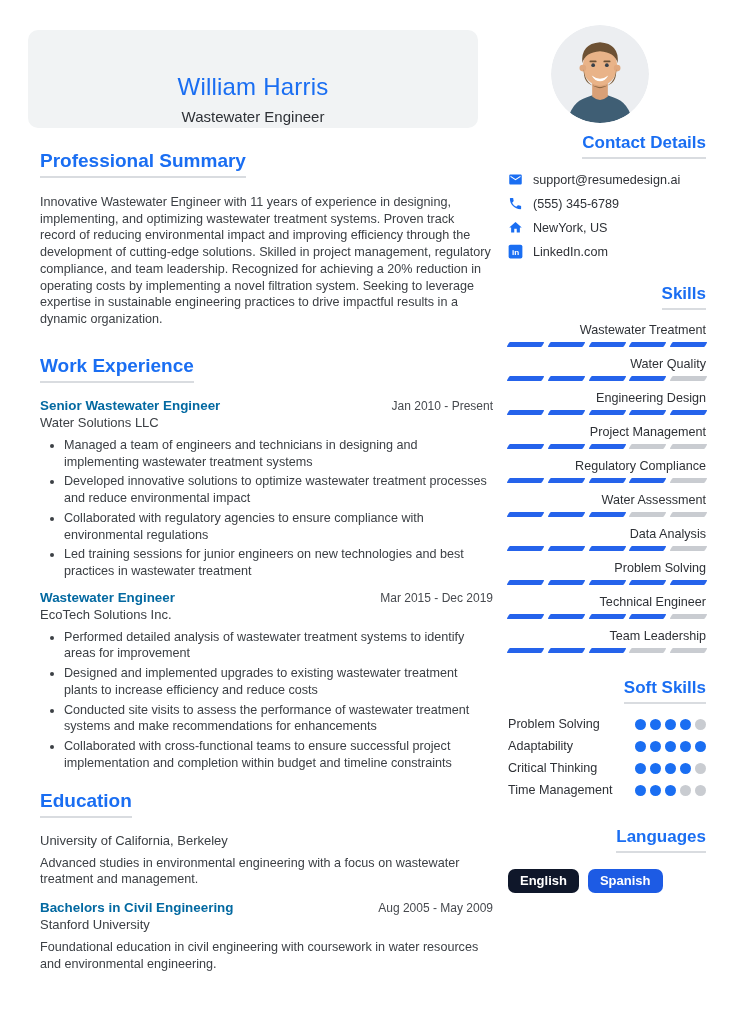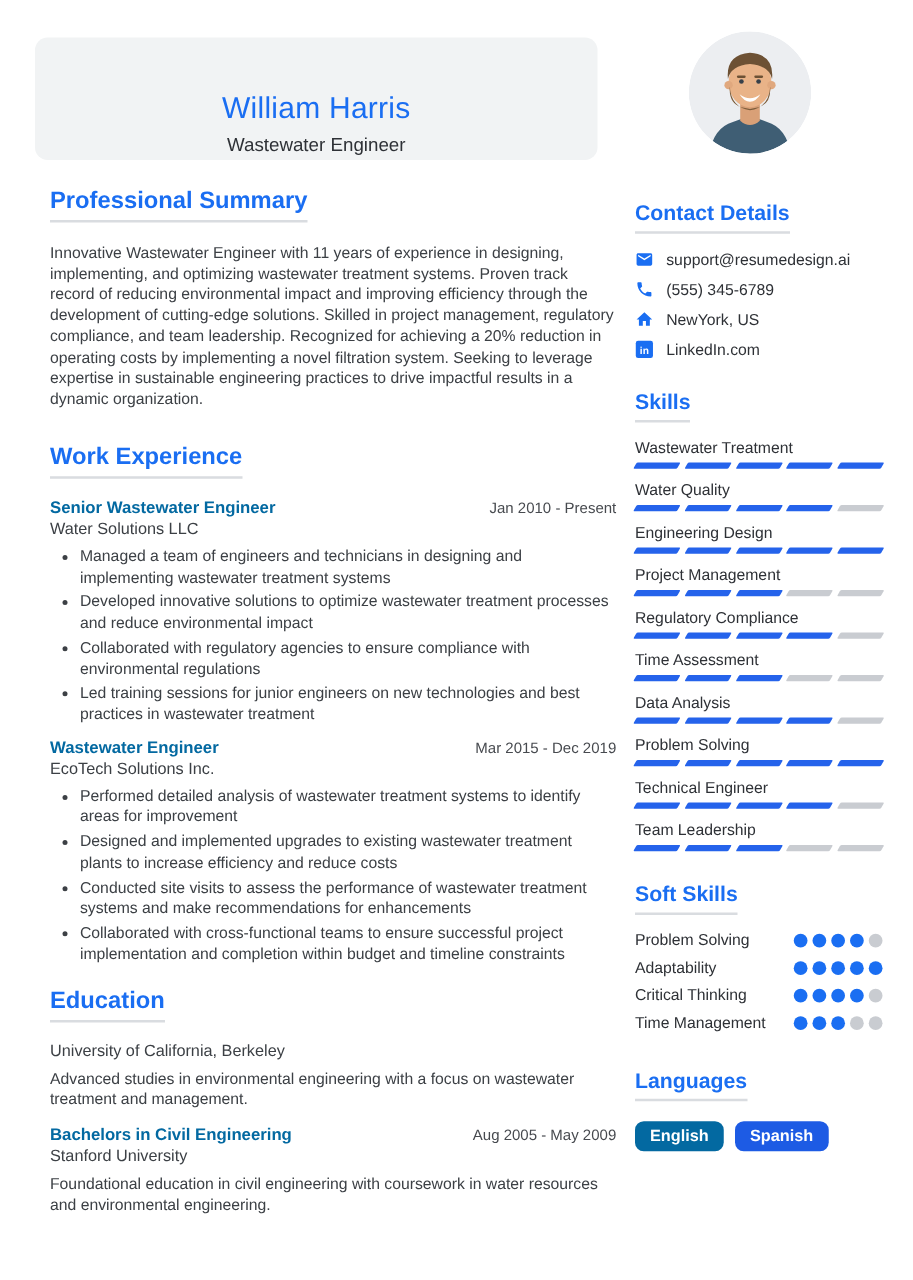--- a/index.html
+++ b/index.html
@@ -19,21 +19,21 @@
   .name{font-size:24px;font-weight:normal;letter-spacing:.2px;margin-top:40px;}
   .subtitle{font-size:15px;color:#2e3136;margin-top:7px;}
   .avatar{
     position:absolute;left:551px;top:25px;width:98px;height:98px;border-radius:50%;
     overflow:hidden;
   }
   .avatar svg{display:block;width:100%;height:100%;}
 
   
   .main-col{position:absolute;left:40px;top:150px;width:453px;}
-  .side-col{position:absolute;left:508px;top:161px;width:198px;}
+  .side-col{position:absolute;left:508px;top:133px;width:198px;text-align:right;}
 
   
   h2{
     margin:0 0 13px 0;font-weight:bold;display:inline-block;
     padding-bottom:4px;border-bottom:2px solid #d9dce0;
   }
   .main-col h2{font-size:19px;}
   .side-col h2{font-size:17px;}
 
   
@@ -253,21 +253,21 @@
             <div class="skill-label">Regulatory Compliance</div>
             <div class="skill-bar">
               <span class="seg" style="background: rgb(37, 99, 235);"></span>
               <span class="seg" style="background: rgb(37, 99, 235);"></span>
               <span class="seg" style="background: rgb(37, 99, 235);"></span>
               <span class="seg" style="background: rgb(37, 99, 235);"></span>
               <span class="seg" style="background: rgb(201, 204, 209);"></span>
             </div>
           </div>
           <div class="skill">
-            <div class="skill-label">Time Assessment</div>
+            <div class="skill-label">Water Assessment</div>
             <div class="skill-bar">
               <span class="seg" style="background: rgb(37, 99, 235);"></span>
               <span class="seg" style="background: rgb(37, 99, 235);"></span>
               <span class="seg" style="background: rgb(37, 99, 235);"></span>
               <span class="seg" style="background: rgb(201, 204, 209);"></span>
               <span class="seg" style="background: rgb(201, 204, 209);"></span>
             </div>
           </div>
           <div class="skill">
             <div class="skill-label">Data Analysis</div>
@@ -354,19 +354,19 @@
               <span class="dot" style="background: rgb(201, 204, 209);"></span>
               <span class="dot" style="background: rgb(201, 204, 209);"></span>
             </span>
           </div>
         </div>
     </div>
 
     <div class="side-section">
       <h2 style="color: rgb(26, 110, 242);">Languages</h2>
       <div class="chips" id="lang-list">
-          <span class="chip" style="background: #0369a1;">English</span>
+          <span class="chip" style="background: #0f172a;">English</span>
           <span class="chip" style="background: rgb(29, 91, 228);">Spanish</span>
         </div>
     </div>
 
   </div>
 </div>
 
 </body></html>

